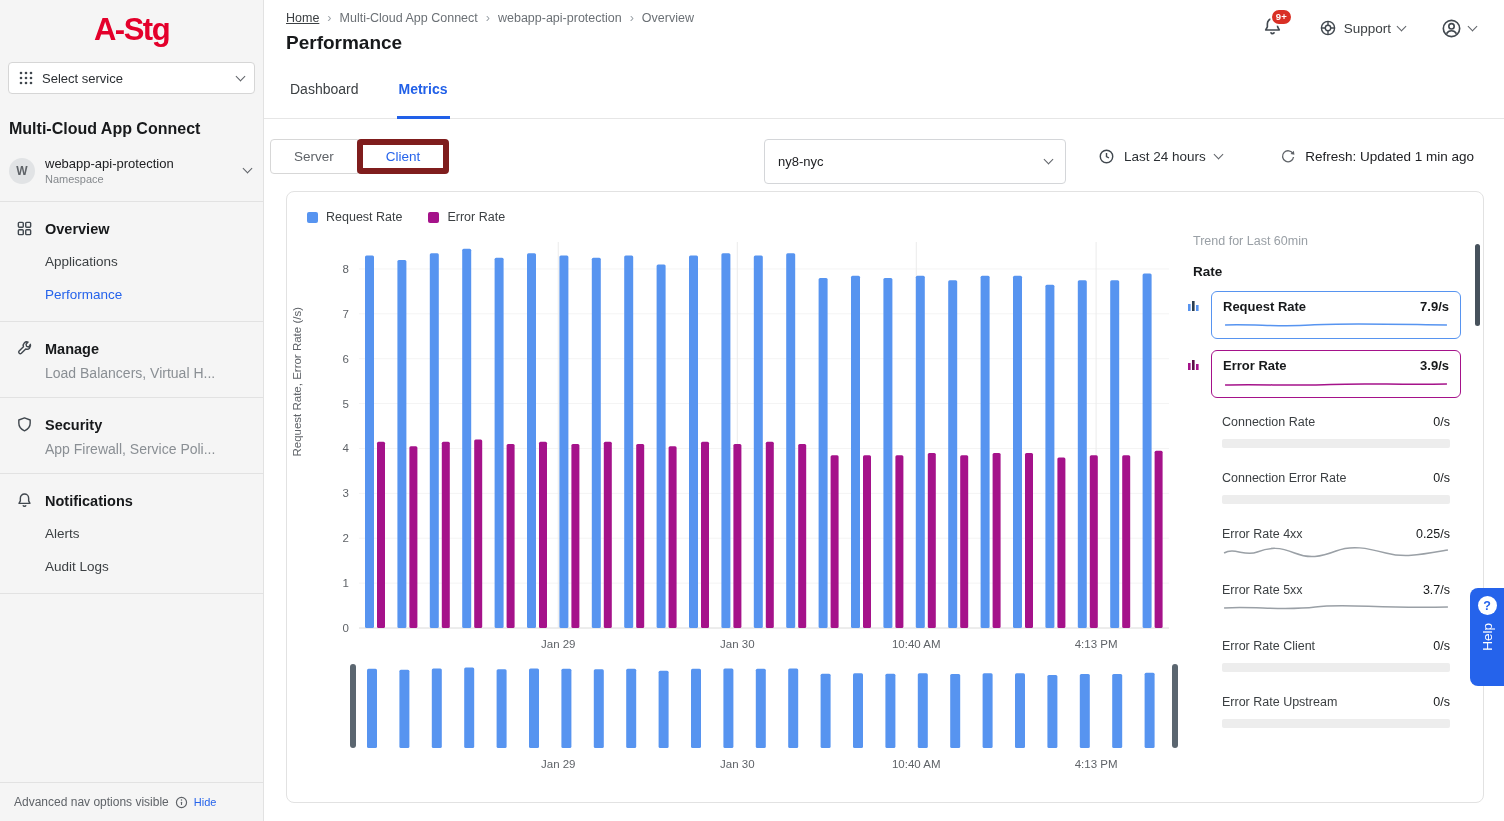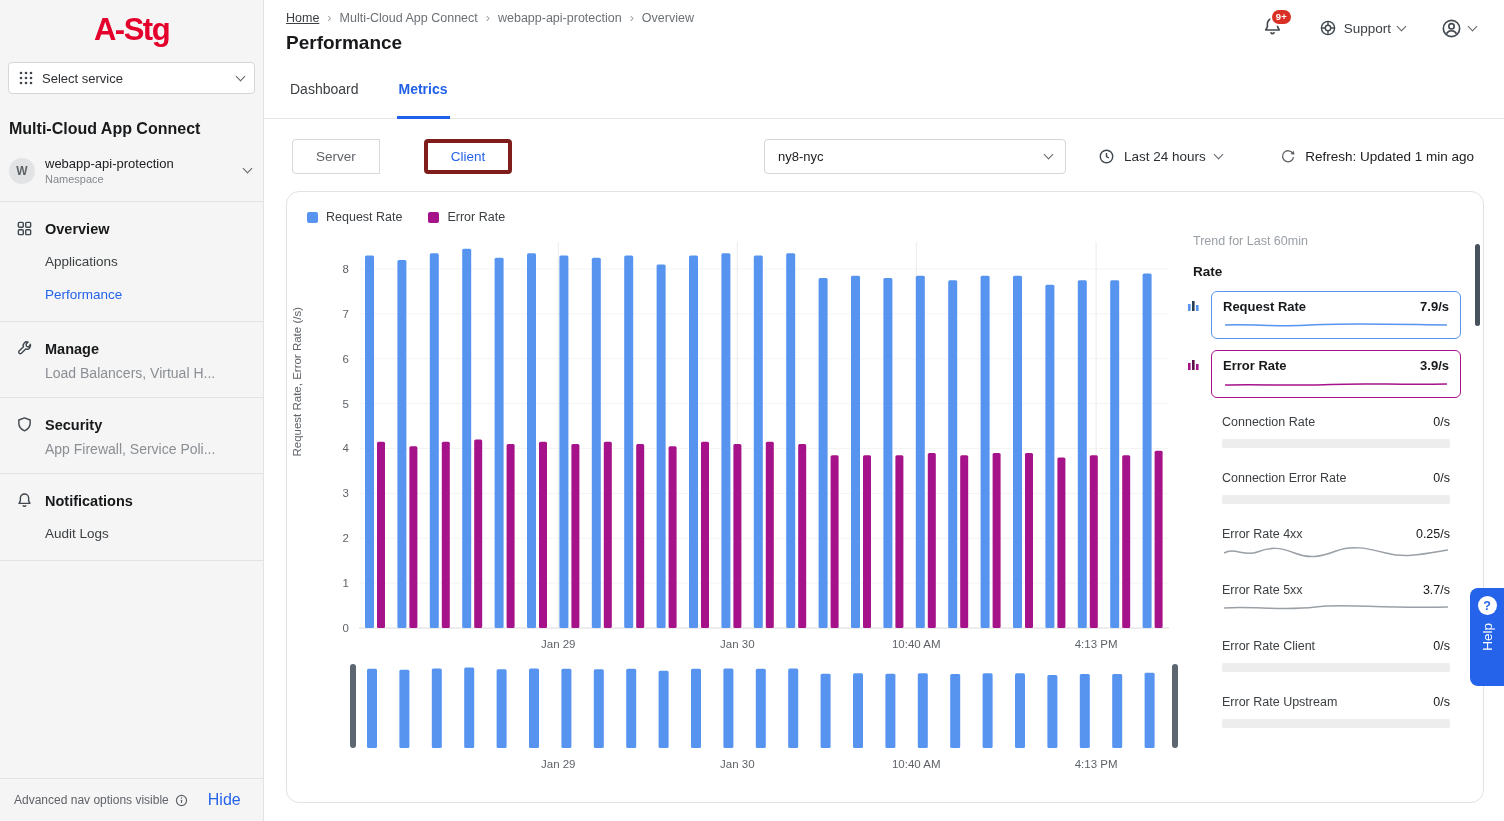--- a/index.html
+++ b/index.html
@@ -19,49 +19,49 @@
   .ns-type { font-size:11px; color:#85898d; margin-top:2px; }
   .ns-row .chev { margin-left:auto; }
   nav { flex:none; }
   .sec { padding:8px 0 10px; border-bottom:1px solid #e2e2e2; }
   .nav-head { display:flex; align-items:center; gap:12px; padding:10px 16px 8px; font-size:14.5px; font-weight:700; color:#17191b; cursor:pointer; }
   .nav-head svg { flex:none; }
   .nav-sub { padding:9px 16px 9px 45px; font-size:13.5px; color:#3c4043; cursor:pointer; }
   .nav-sub.active { color:#2563eb; }
   .nav-desc { padding:0 16px 6px 45px; font-size:14px; color:#8a8f94; }
   .sb-footer { margin-top:auto; border-top:1px solid #e2e2e2; padding:12px 14px; font-size:12px; color:#5f6368; display:flex; align-items:center; gap:6px; }
-  .hide-link { color:#2563eb; margin-left:14px; cursor:pointer; text-decoration:none; font-size:16px; }
+  .hide-link { color:#2563eb; cursor:pointer; text-decoration:none; font-size:11px; }
 
   
   .main { flex:1; display:flex; flex-direction:column; position:relative; background:#fff; }
   .topbar { padding:11px 24px 0 22px; position:relative; }
   .breadcrumb { display:flex; align-items:center; font-size:12.5px; color:#6b7075; }
   .crumb { cursor:pointer; }
   .crumb.home { color:#3c4043; text-decoration:underline; }
   .crumb + .crumb::before { content:"\203A"; margin:0 8px; color:#9aa0a6; text-decoration:none; display:inline-block; }
   .page-title { font-size:19px; font-weight:700; color:#17191b; margin:7px 0 0; }
   .topbar-right { position:absolute; top:16px; right:28px; display:flex; align-items:center; gap:36px; color:#3c4043; }
   .bell-wrap { position:relative; cursor:pointer; }
   .badge { position:absolute; top:-8px; right:-10px; background:#d93025; color:#fff; font-size:9.5px; font-weight:700; padding:2px 4px; border-radius:9px; border:2px solid #fff; line-height:1; }
   .support-wrap, .account-wrap { display:flex; align-items:center; gap:7px; cursor:pointer; font-size:13.5px;text-align:right; }
 
   .tabs { display:flex; gap:36px; padding:0 24px; border-bottom:1px solid #e6e6e6; margin-top:16px; }
   .tab { padding:11px 2px 19px; font-size:14px; color:#3c4043; border-bottom:3px solid transparent; margin-bottom:-1px; cursor:pointer; }
   .tab.active { color:#2160e8; font-weight:700; border-bottom-color:#2160e8; }
 
   .controls { position:relative; height:38px; margin-top:20px; flex:none; }
-  .seg { position:absolute; left:28px; top:0; display:flex;gap:45px; }
+  .seg { position:absolute; left:6px; top:0; display:flex; }
   .seg-btn { height:35px; padding:0 23px; display:flex; align-items:center; background:#fff; border:1px solid #d7d7d7; color:#5f6368; font-size:13.5px; cursor:pointer; border-radius:4px 0 0 4px; }
-  .seg-btn.active { border:4px solid #7f1d1d; color:#2563eb; border-radius:4px; margin-left:-1px; font-weight:500; z-index:1; }
-  .site-select { position:absolute; left:500px; top:0; width:302px; height:35px; border:1px solid #d4d6d9; border-radius:4px; display:flex; align-items:center; justify-content:space-between; padding:0 13px; cursor:pointer; color:#202124; }
+  .seg-btn.active { border:6px solid #7f1d1d; color:#2563eb; border-radius:4px; margin-left:-1px; font-weight:500; z-index:1; }
+  .site-select { position:absolute; left:500px; top:0; width:302px; height:45px; border:1px solid #d4d6d9; border-radius:4px; display:flex; align-items:center; justify-content:space-between; padding:0 13px; cursor:pointer; color:#202124; }
   .time-select { position:absolute; left:834px; top:0; height:35px; display:flex; align-items:center; gap:9px; cursor:pointer; color:#2b2f33; font-size:13.5px; }
   .refresh { position:absolute; right:30px; top:0; height:35px; display:flex; align-items:center; gap:9px; cursor:pointer; color:#202124; font-size:13.5px; }
 
   
-  .card { flex:1; margin:14px 20px 18px 22px; border:1px solid #e2e2e2; border-radius:13px; display:flex; position:relative; overflow:hidden; }
+  .card { flex:1; margin:14px 20px 18px 22px; border:1px solid #e2e2e2; border-radius:8px; display:flex; position:relative; overflow:hidden; }
   .chart-zone { flex:1; padding:10px 4px 0 16px; position:relative; }
   .legend { display:flex; gap:26px; align-items:center; padding:8px 0 4px 4px; font-size:12.5px; color:#3c4043; }
   .legend-item { display:flex; align-items:center; gap:8px; cursor:pointer; }
   .sw { width:11px; height:11px; border-radius:2px; display:inline-block; }
   .ylab { position:absolute; left:4px; top:115px; writing-mode:vertical-rl; transform:rotate(180deg); font-size:11.5px; color:#5f6368; }
   .main-chart-svg { display:block; margin-left:14px; }
   .mini-chart-svg { display:block; margin-left:14px; margin-top:6px; }
   .tk { font-size:11.5px; fill:#5f6368; font-family:"Liberation Sans", sans-serif; }
 
   
@@ -165,20 +165,21 @@
         <div class="nav-desc">App Firewall, Service Poli...</div>
       </div>
 
       <div class="sec">
         <div class="nav-head">
           <svg class="icn" width="17" height="17" viewBox="0 0 18 18">
               <path d="M9 2.2a4.4 4.4 0 0 0-4.4 4.4v2.8L3.2 12h11.6l-1.4-2.6V6.6A4.4 4.4 0 0 0 9 2.2zM7.4 14a1.7 1.7 0 0 0 3.2 0" fill="none" stroke="#41484f" stroke-width="1.5" stroke-linejoin="round"></path>
             </svg>
           <span>Notifications</span>
         </div>
+        <div class="nav-sub">Alerts</div>
         <div class="nav-sub">Audit Logs</div>
       </div>
 
     </nav>
 
     <div class="sb-footer">
       <span>Advanced nav options visible</span>
       <svg class="icn" width="13" height="13" viewBox="0 0 18 18">
           <circle cx="9" cy="9" r="7" fill="none" stroke="#5f6368" stroke-width="1.6"></circle>
           <rect x="8.2" y="8" width="1.6" height="4.4" rx=".8" fill="#5f6368"></rect>

